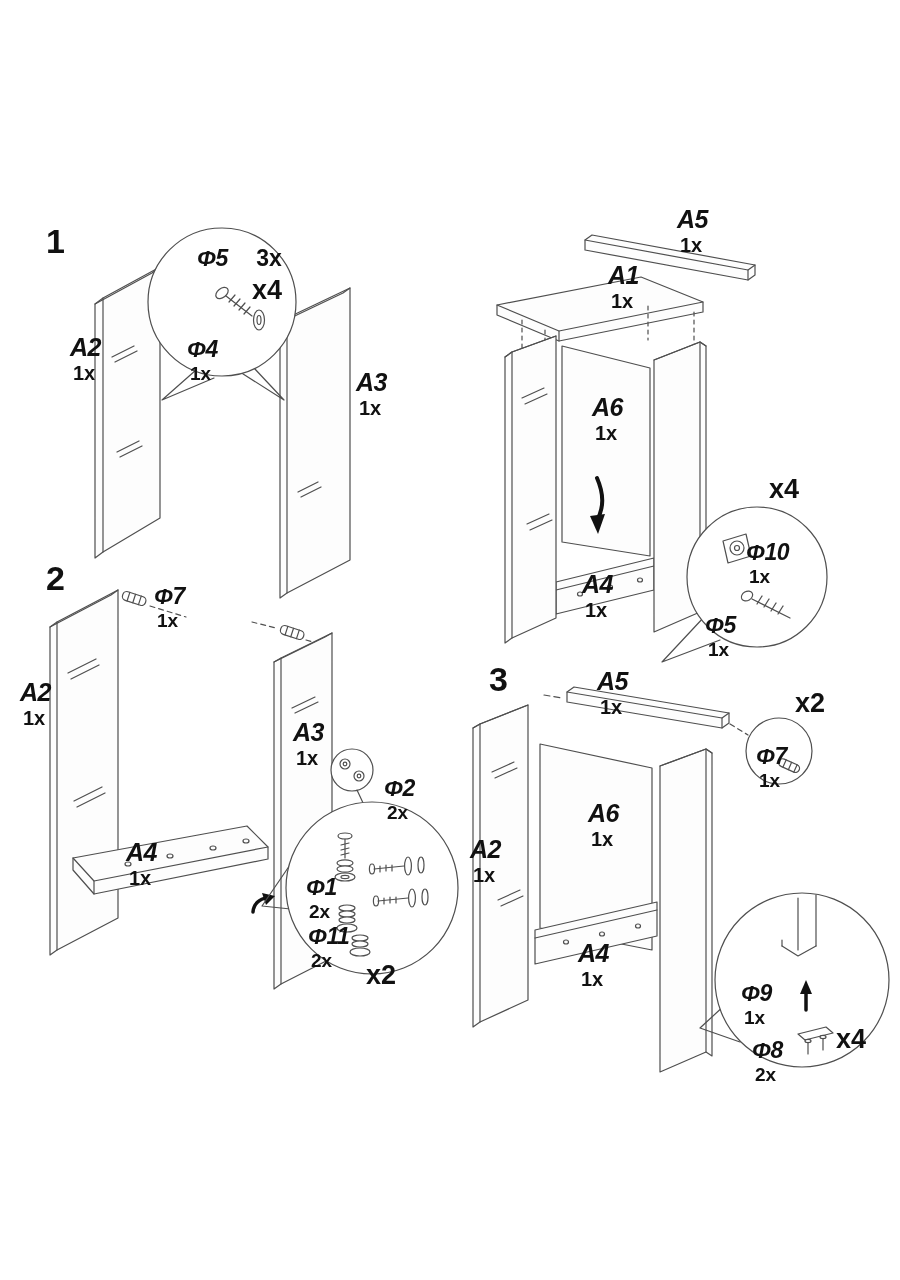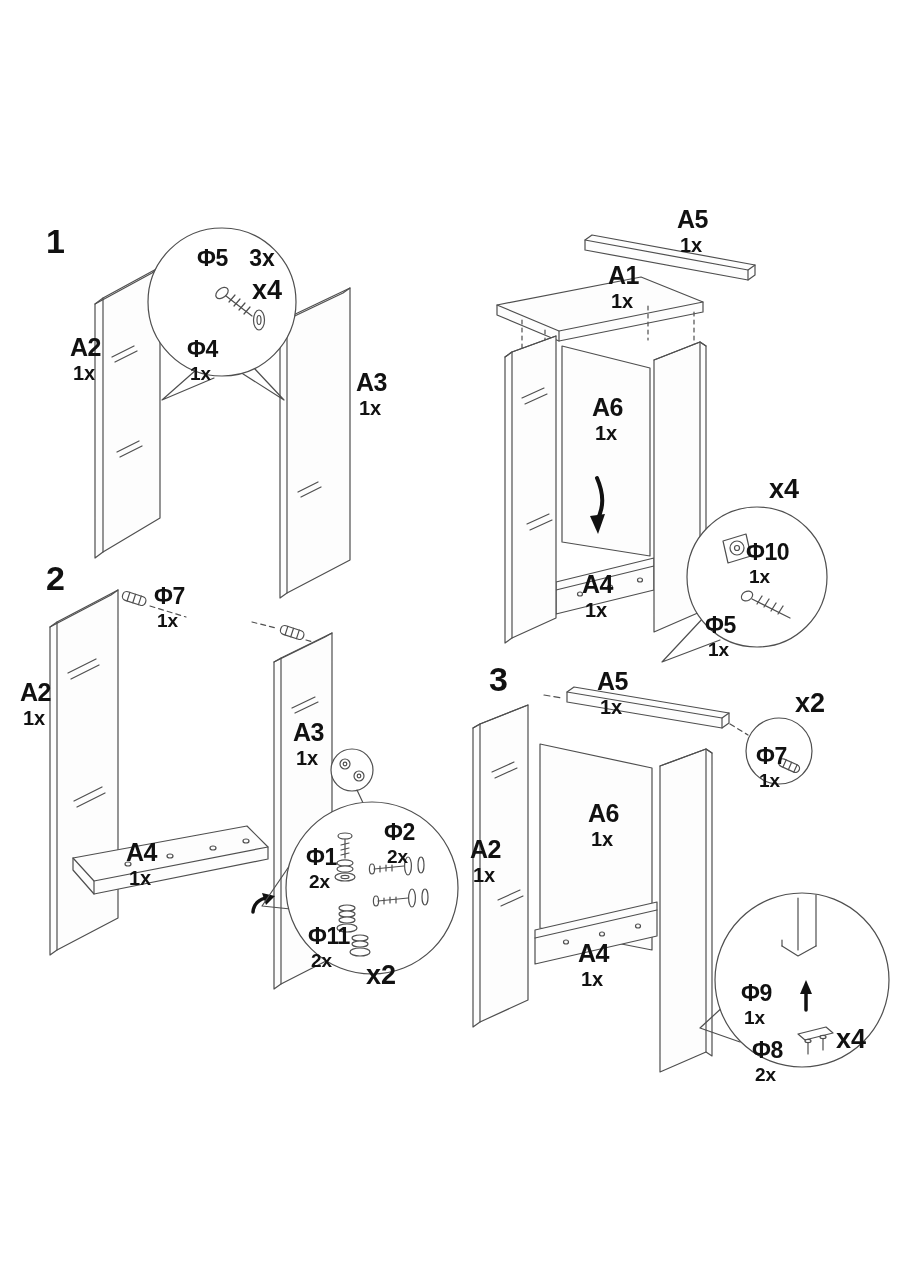--- a/index.html
+++ b/index.html
@@ -2,26 +2,26 @@
 <html><head>
 <meta charset="utf-8">
 <style>
   html,body{margin:0;padding:0;background:#fff;}
   .canvas{
     position:relative;width:900px;height:1280px;background:#ffffff;
     font-family:"Liberation Sans",sans-serif;overflow:hidden;margin:0 auto;
   }
   .art{position:absolute;left:0;top:0;}
   .plabel{position:absolute;color:#111;font-weight:bold;line-height:1.08;}
-  .plabel .pname{display:block;font-size:25px;letter-spacing:-0.5px;}
+  .plabel .pname{display:block;font-size:25px;letter-spacing:-0.5px;font-style:italic;}
   .plabel .pqty{display:block;font-size:20px;margin-left:3px;margin-top:2px;}
   .phi .pname{font-size:23px;margin-top:28px;}
   .phi .pqty{font-size:19px;}
   .inline .pname,.inline .pqty{display:inline;font-size:23px;margin:0;}
-  .inline .pqty{margin-left:17px;}
+  .inline .pqty{margin-left:24px;}
   .stepnum{position:absolute;color:#111;font-weight:bold;font-size:34px;line-height:1;}
   .mult{position:absolute;color:#111;font-weight:bold;font-size:27px;line-height:1;text-align:right;}
 </style>
 </head>
 <body>
 
 <div class="canvas">
 
   <svg class="art" width="900" height="1280" viewBox="0 0 900 1280">
     <g stroke="#4f4f4f" stroke-width="1.2" fill="none" stroke-linejoin="round" stroke-linecap="round">
@@ -317,25 +317,25 @@
     <span class="pqty">1x</span>
   </div>
   <div class="plabel" style="left:293px;top:719px">
     <span class="pname">A3</span>
     <span class="pqty">1x</span>
   </div>
   <div class="plabel" style="left:126px;top:839px">
     <span class="pname">A4</span>
     <span class="pqty">1x</span>
   </div>
-  <div class="plabel phi" style="left:306px;top:817px">
+  <div class="plabel phi" style="left:306px;top:847px">
     <span class="pname">Φ1</span>
     <span class="pqty">2x</span>
   </div>
-  <div class="plabel phi" style="left:384px;top:792px">
+  <div class="plabel phi" style="left:384px;top:748px">
     <span class="pname">Φ2</span>
     <span class="pqty">2x</span>
   </div>
   <div class="plabel phi" style="left:308px;top:896px">
     <span class="pname">Φ11</span>
     <span class="pqty">2x</span>
   </div>
   <div class="mult" style="left:366px;top:962px">x2</div>
 
   <div class="plabel" style="left:677px;top:206px">

